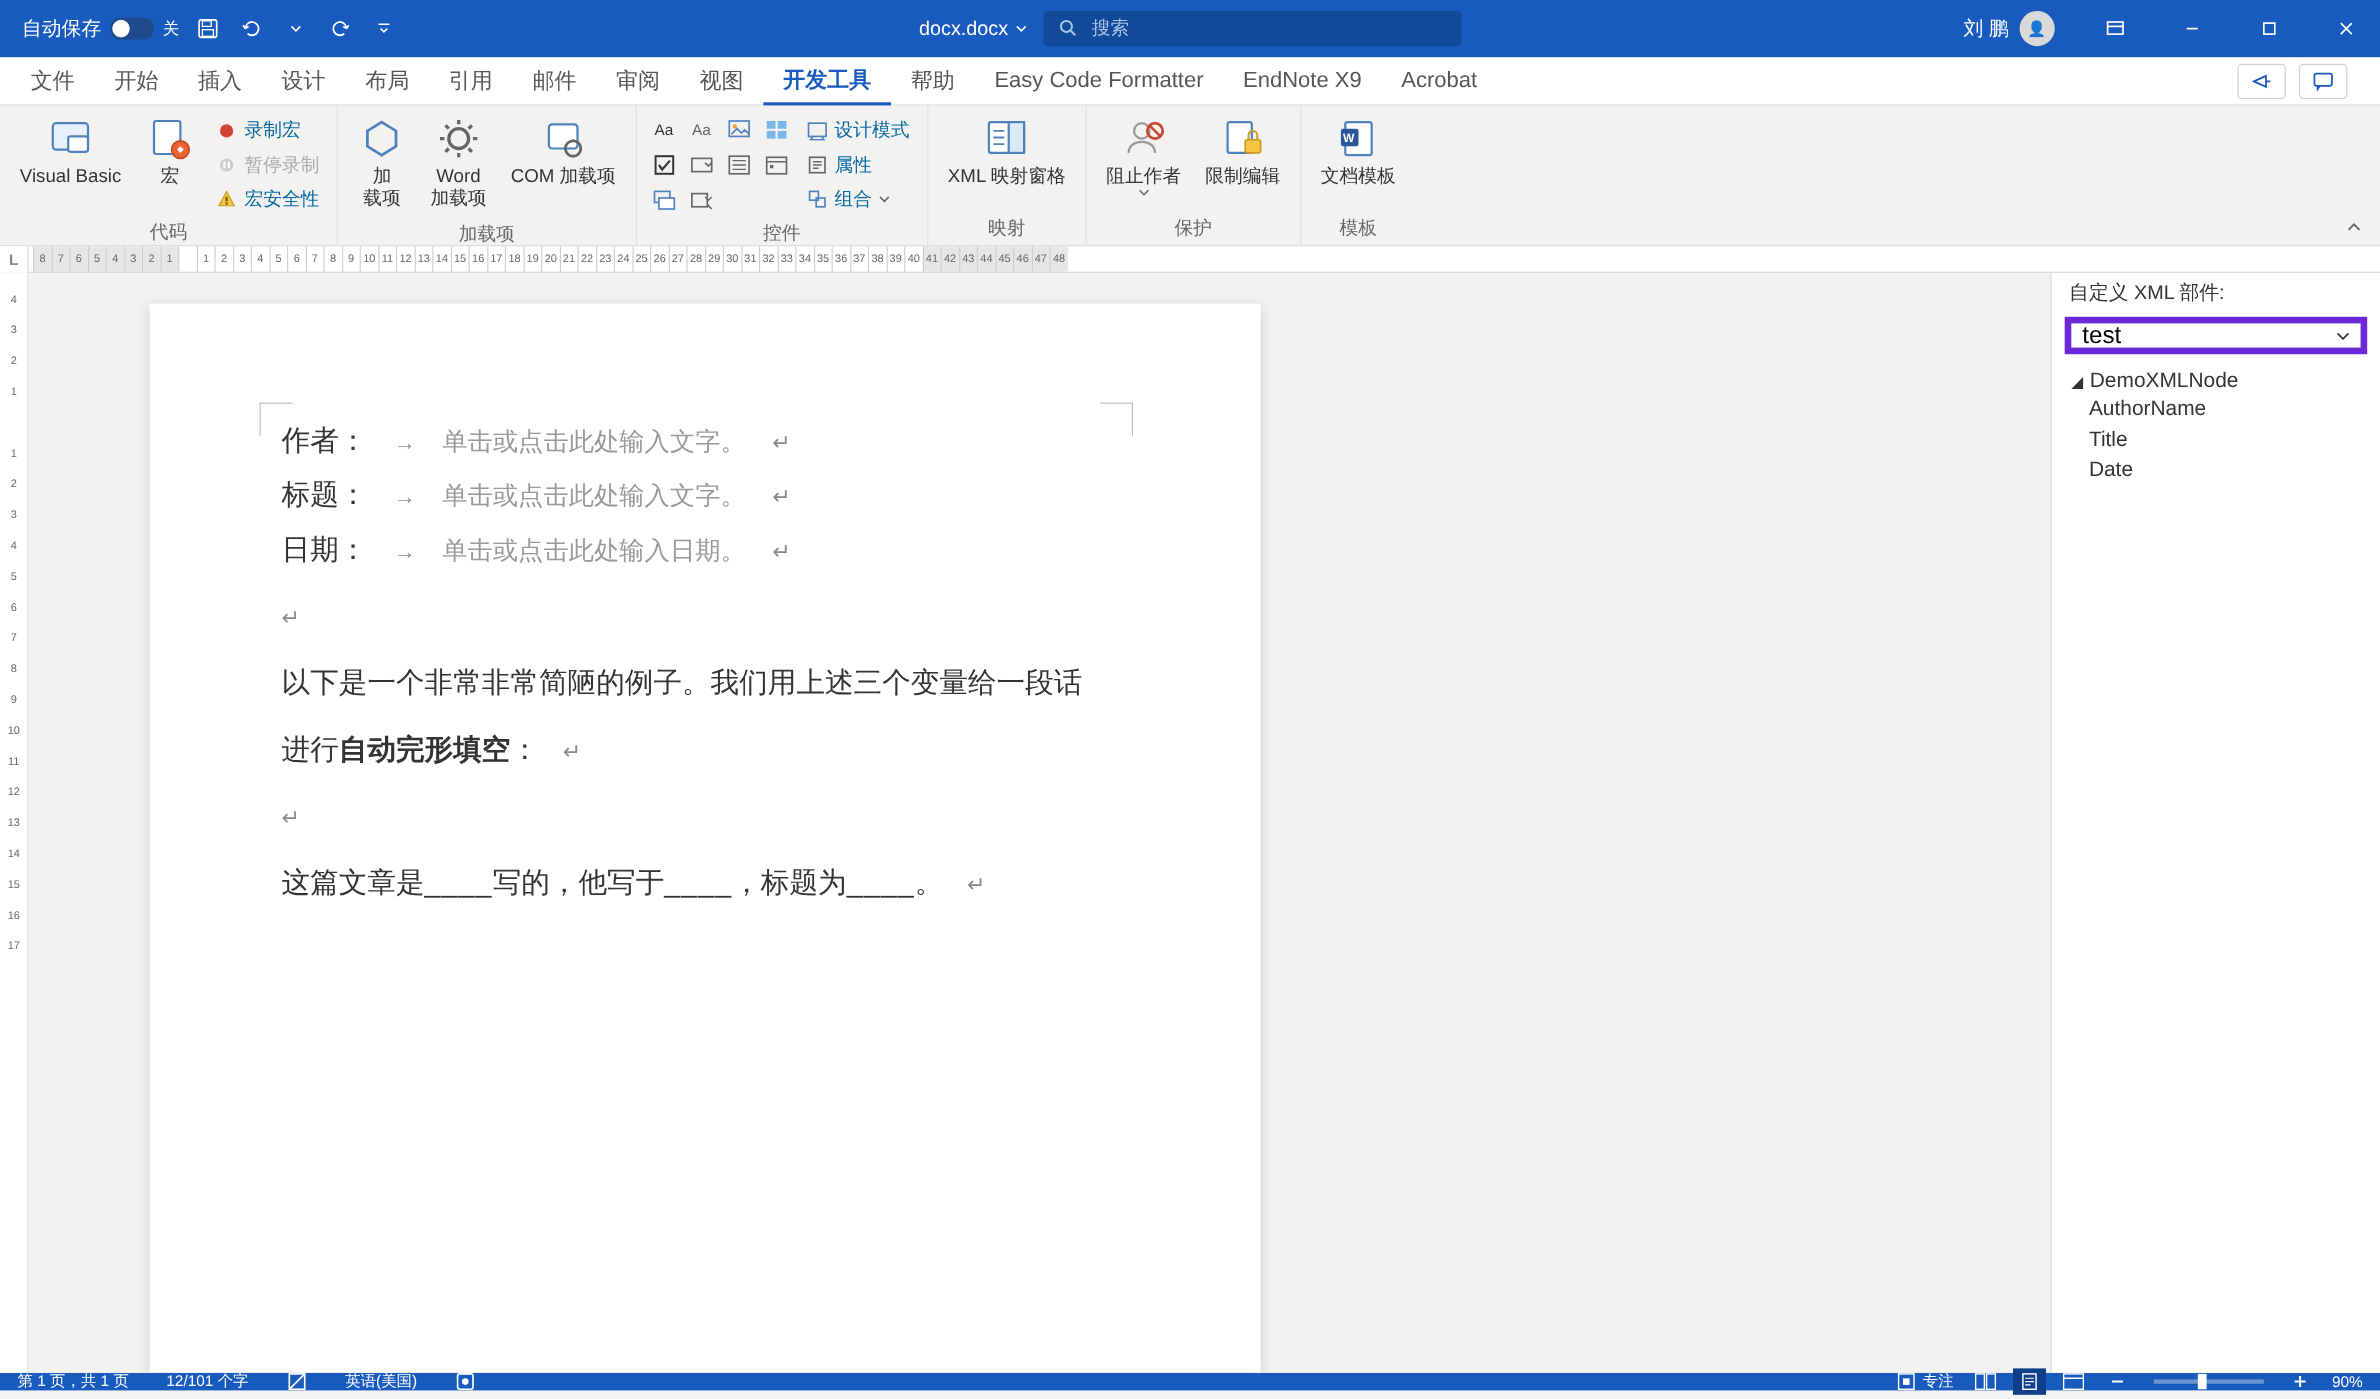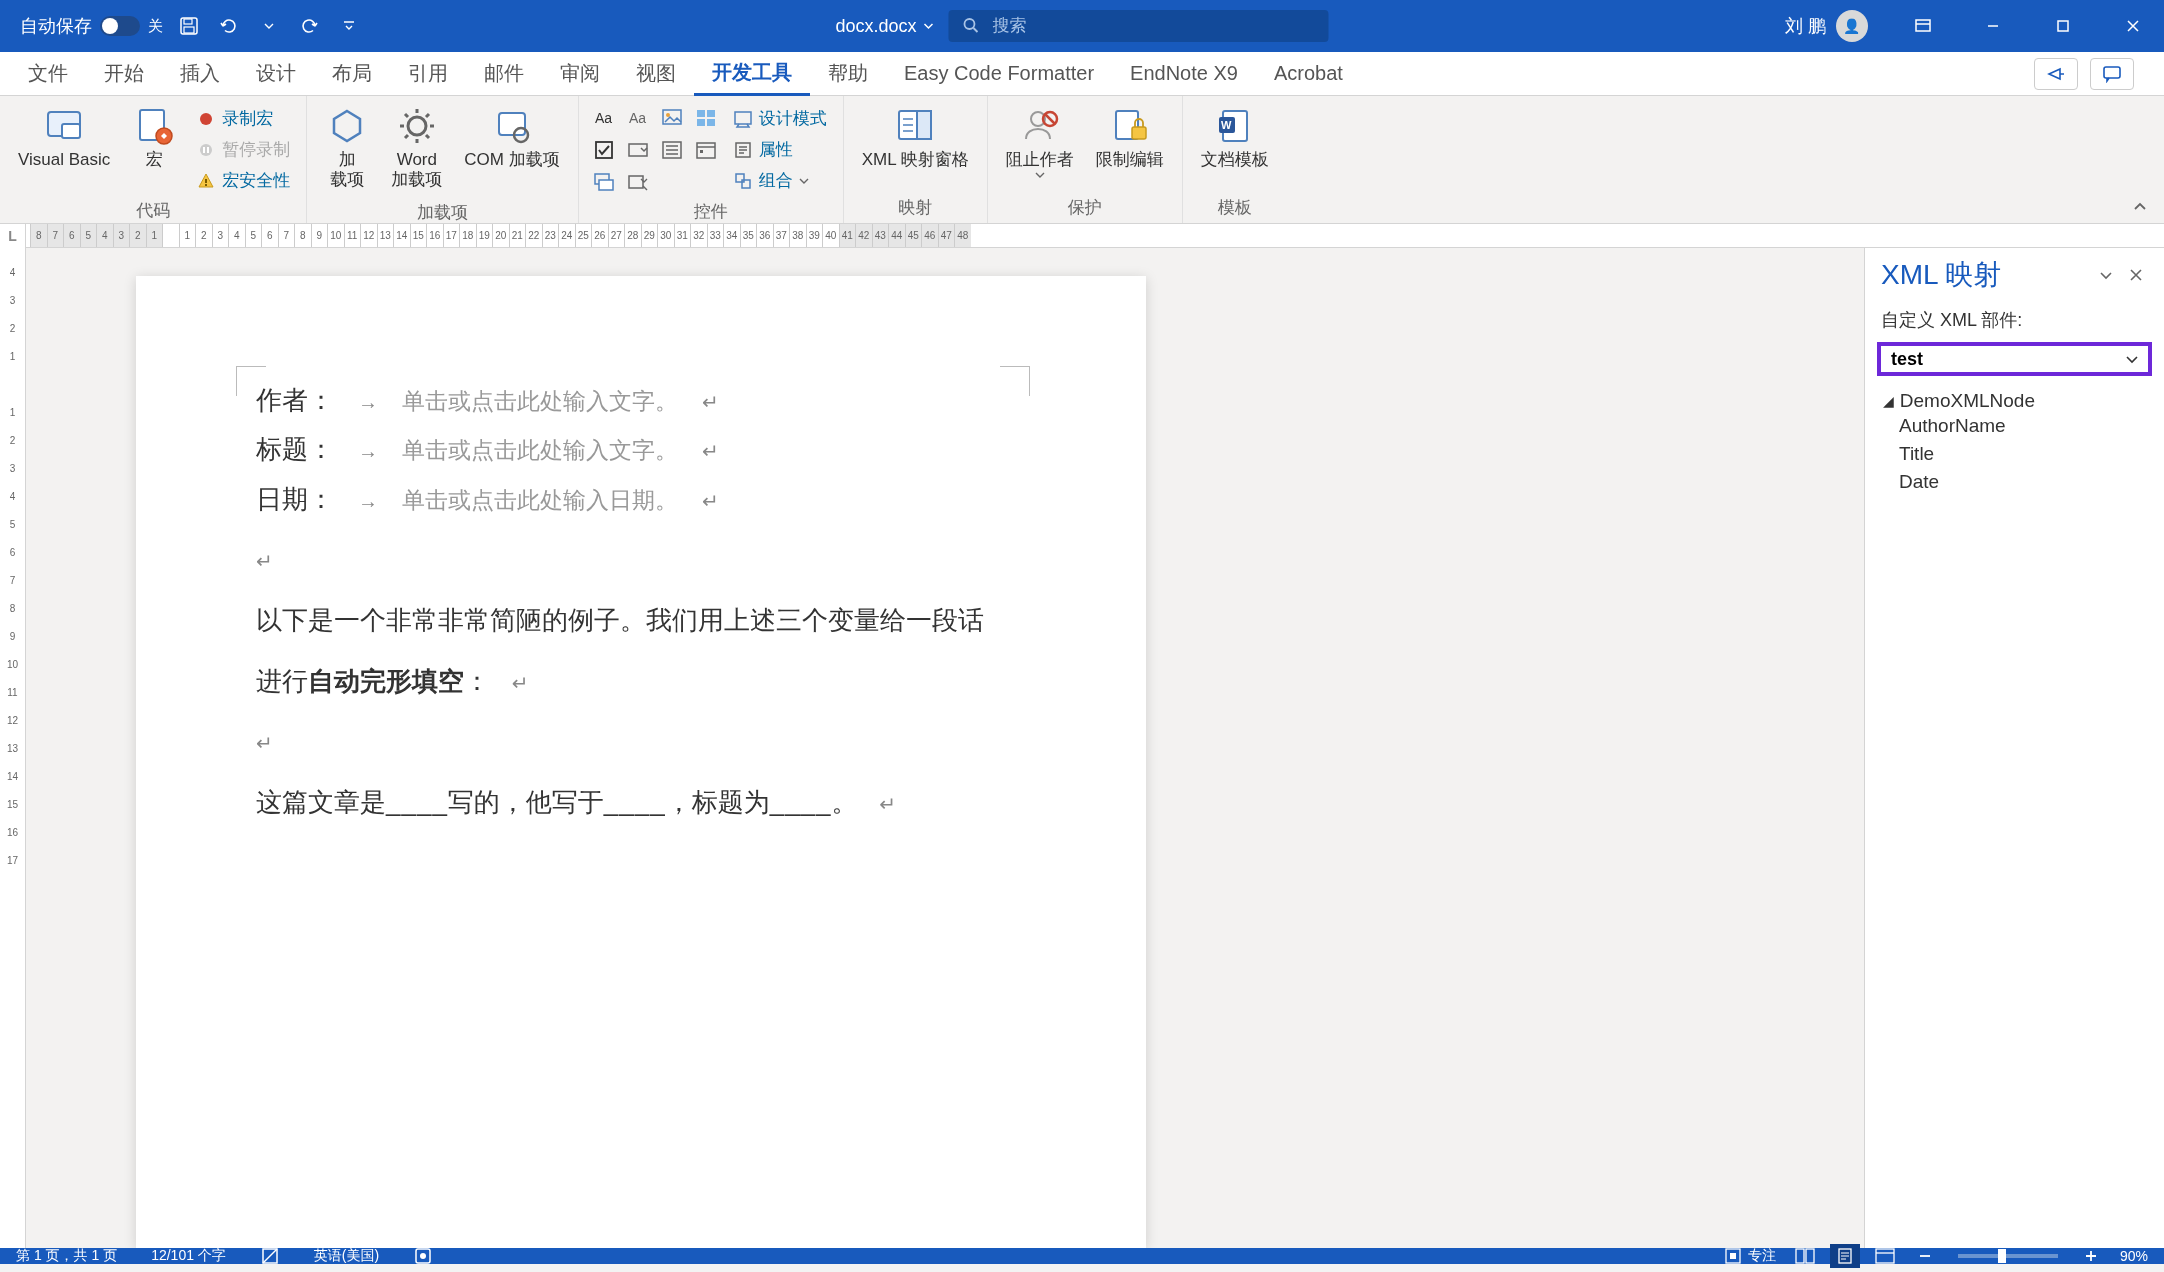--- a/index.html
+++ b/index.html
@@ -70,21 +70,21 @@
 .para { font-size: 26px; color: #333; line-height: 1.95; margin-top: 10px; }
 .bold { font-weight: 700; }
 .underscore { letter-spacing: 1px; }
 
 
 .xml-pane { width: 300px; background: #fff; border-left: 1px solid #d4d4d4; display: flex; flex-direction: column; }
 .xml-header { display: flex; align-items: center; padding: 8px 16px; }
 .xml-title { font-size: 28px; color: #185abd; font-weight: 400; flex: 1; }
 .xml-header-btn { width: 24px; height: 24px; display: flex; align-items: center; justify-content: center; cursor: pointer; color: #666; margin-left: 6px; }
 .xml-sub { padding: 6px 16px; font-size: 18px; color: #333; }
-.xml-select { margin: 4px 12px; height: 34px; border: 4px solid #6d28d9; display: flex; align-items: center; padding: 0 10px; justify-content: space-between; cursor: pointer; font-size: 18px; font-weight: bold; }
+.xml-select { margin: 4px 12px; height: 34px; border: 6px solid #6d28d9; display: flex; align-items: center; padding: 0 10px; justify-content: space-between; cursor: pointer; font-size: 22px; }
 .xml-tree { padding: 10px 14px; font-size: 19px; color: #333; }
 .tree-node { padding: 3px 0 3px 20px; cursor: pointer; }
 .tree-root { padding-left: 4px; display: flex; align-items: center; gap: 6px; }
 .tree-toggle { font-size: 14px; }
 
 
 .status-bar { height: 16px; background: #185abd; color: #fff; display: flex; align-items: center; font-size: 14px; padding: 0 12px; gap: 26px; }
 .status-right { margin-left: auto; display: flex; align-items: center; gap: 10px; }
 .status-btn { display: flex; align-items: center; gap: 6px; cursor: pointer; padding: 0 4px; }
 .view-btn { width: 30px; height: 24px; display: flex; align-items: center; justify-content: center; cursor: pointer; }
@@ -596,33 +596,20 @@
       <div class="para"><span class="pilcrow">↵</span></div>
 
       <div class="para">
         <span>这篇文章是</span><span class="underscore">____</span><span>写的，他写于</span><span class="underscore">____</span><span>，标题为</span><span class="underscore">____</span><span>。</span>
         &nbsp;&nbsp;<span class="pilcrow">↵</span>
       </div>
     </div>
   </div>
 
   <div class="xml-pane">
-    <div class="xml-header">
-      <span class="xml-title">XML 映射</span>
-      <span class="xml-header-btn">
-          <svg width="12" height="12">
-            <path d="M1 4l5 5 5-5" fill="none" stroke="#666" stroke-width="1.6"></path>
-          </svg>
-        </span>
-      <span class="xml-header-btn">
-          <svg width="12" height="12">
-            <path d="M1 1l10 10M11 1L1 11" stroke="#666" stroke-width="1.6"></path>
-          </svg>
-        </span>
-    </div>
     <div class="xml-sub">自定义 XML 部件:</div>
     <div class="xml-select">
       <span>test</span>
       <svg width="12" height="12">
           <path d="M1 4l5 5 5-5" fill="none" stroke="#333" stroke-width="1.6"></path>
         </svg>
     </div>
     <div class="xml-tree">
       <div class="tree-root">
         <span class="tree-toggle">◢</span>

